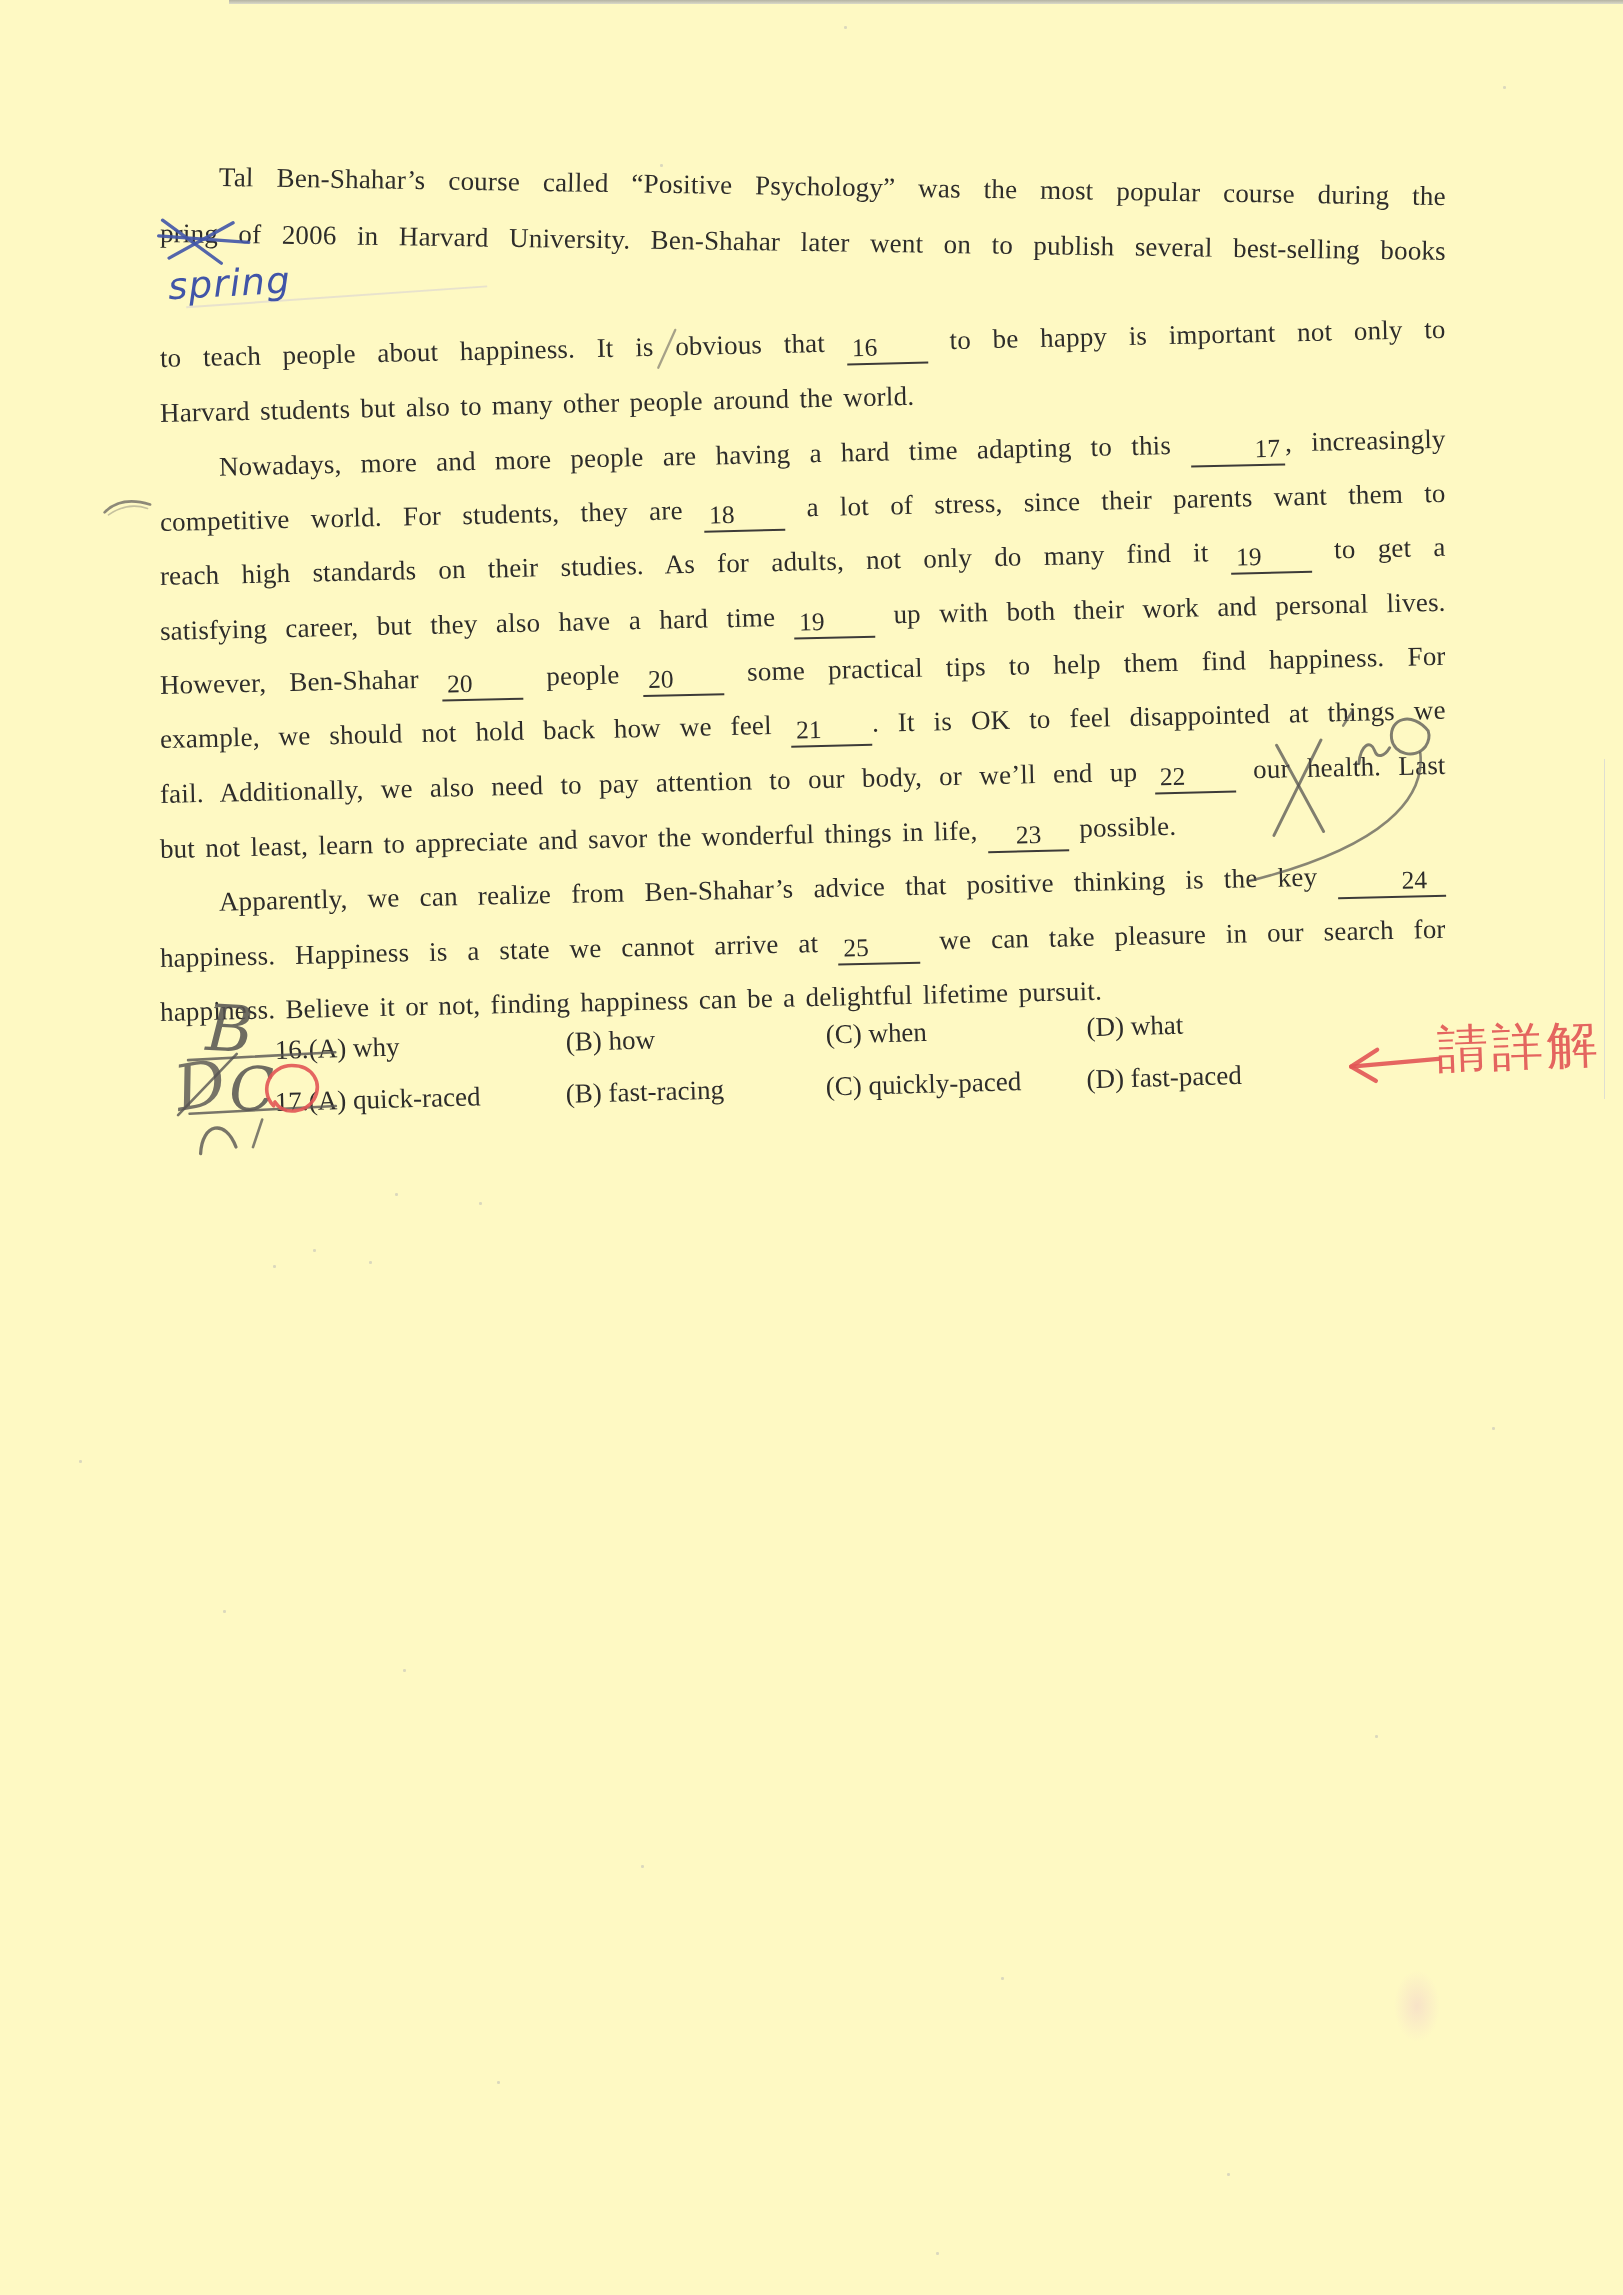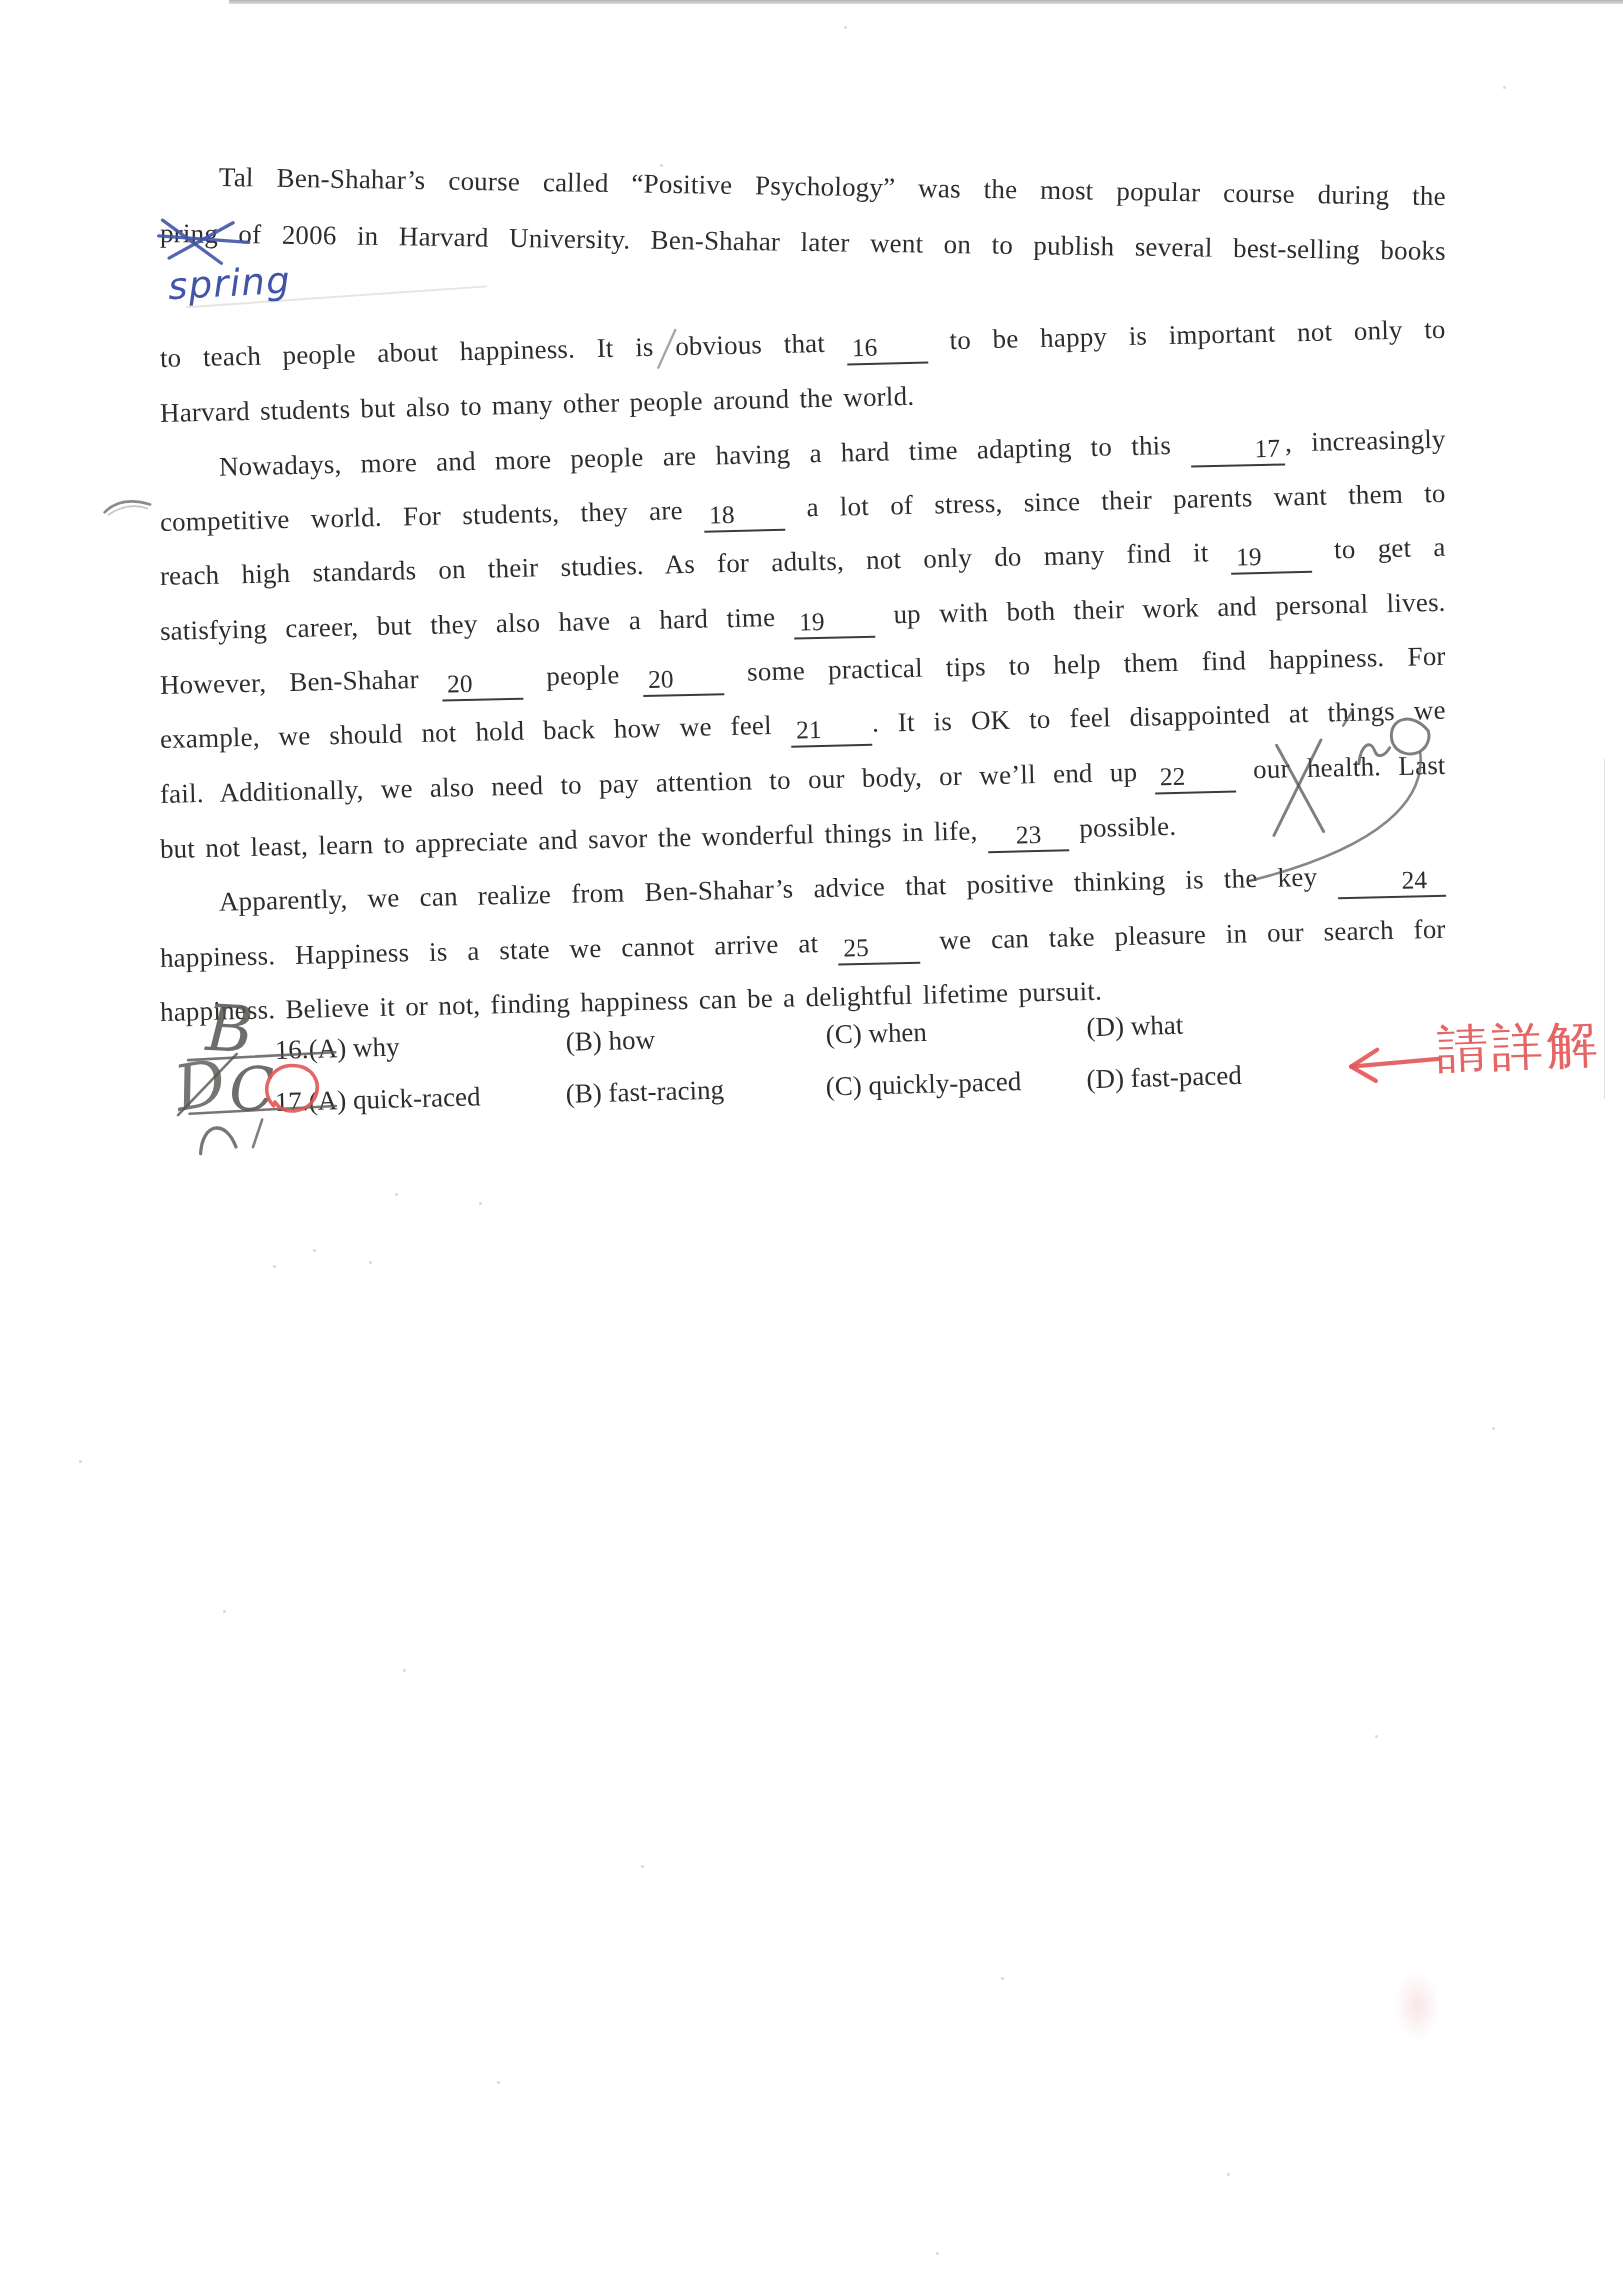--- a/index.html
+++ b/index.html
@@ -1,18 +1,18 @@
 <!DOCTYPE html>
 <html style="font-size:10.5px"><head>
 <meta charset="utf-8">
 <style>
   html,body{margin:0;padding:0;background:#e8e8e6;}
   .page{
     position:relative;width:1623px;height:2295px;margin:0 auto;
-    background:#ffffff;overflow:hidden;
+    background:#fef9c3;overflow:hidden;
     font-family:"Liberation Serif","DejaVu Serif",serif;color:#2e2d2b;
   }
   .scan-top-edge{
     position:absolute;left:229px;top:0;width:1394px;height:3.9px;
     background:linear-gradient(#9c9c98,#cfcfcb);opacity:.75;
   }
   .scan-right-line{
     position:absolute;left:1604px;top:759px;width:1.3px;height:340px;
     background:#d7d7d4;opacity:.8;
   }

